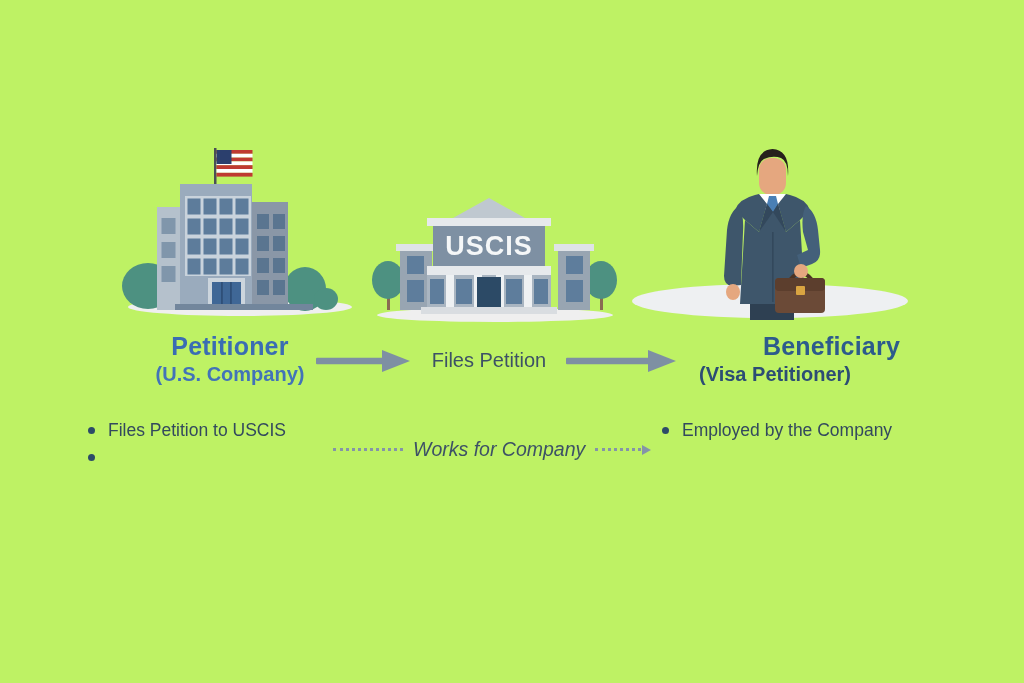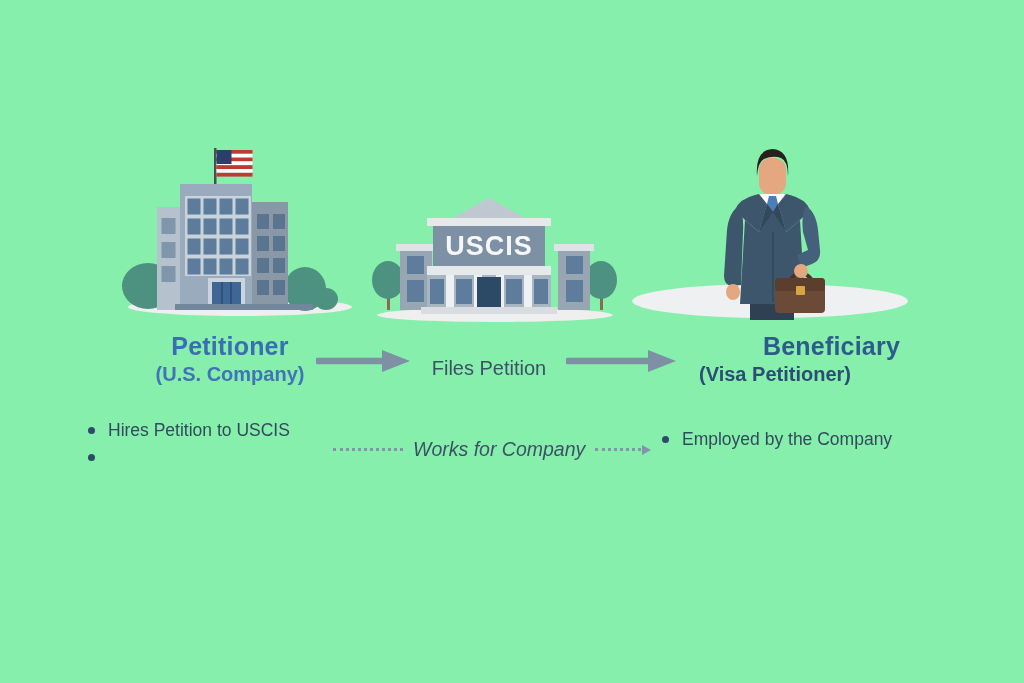--- a/index.html
+++ b/index.html
@@ -1,17 +1,17 @@
 <!DOCTYPE html>
 <html><head>
 <meta charset="utf-8">
 <style>
   html,body{margin:0;padding:0;background:#ffffff;}
   #stage{
-    position:relative;width:1024px;height:683px;background:#86efac;overflow:hidden;
+    position:relative;width:1024px;height:683px;background:#bef264;overflow:hidden;
     font-family:"Liberation Sans","DejaVu Sans",sans-serif;
   }
   .abs{position:absolute;}
   
   .entity-block{text-align:center;}
   .entity-title{font-weight:700;font-size:25px;line-height:30px;letter-spacing:.2px;}
   .entity-sub{font-size:20px;line-height:27px;font-weight:bold;}
   .petitioner-block .entity-title{color:#3a6db3;}
   .petitioner-block .entity-sub{color:#4273b8;}
   .beneficiary-block .entity-title{color:#2d5b8c;text-align:right;}
@@ -181,49 +181,49 @@
   <div class="abs entity-block petitioner-block" style="left:100px;top:331px;width:260px;">
     <div class="entity-title">Petitioner</div>
     <div class="entity-sub">(U.S. Company)</div>
   </div>
 
   <svg class="abs" style="left:316px;top:349px;" width="94" height="24" viewBox="0 0 94 24">
     <rect x="0" y="8.7" width="68" height="6.6" rx="1" fill="#7e90a3"></rect>
     <polygon points="66,1 94,12 66,23" fill="#7e90a3"></polygon>
   </svg>
 
-  <div class="abs flow-label" style="left:413px;top:357px;width:152px;text-align:center;">Files Petition</div>
+  <div class="abs flow-label" style="left:413px;top:349px;width:152px;text-align:center;">Files Petition</div>
 
   <svg class="abs" style="left:566px;top:349px;" width="110" height="24" viewBox="0 0 110 24">
     <rect x="0" y="8.7" width="84" height="6.6" rx="1" fill="#7e90a3"></rect>
     <polygon points="82,1 110,12 82,23" fill="#7e90a3"></polygon>
   </svg>
 
   <div class="abs entity-block beneficiary-block" style="left:650px;top:331px;width:250px;">
     <div class="entity-title">Beneficiary</div>
     <div class="entity-sub">(Visa Petitioner)</div>
   </div>
 
   <ul class="abs bullet-list" style="left:88px;top:421px;">
     <li>
       <span class="bullet-dot"></span>
-      <span>Hires Petition to USCIS</span>
+      <span>Files Petition to USCIS</span>
     </li>
     <li>
       <span class="bullet-dot"></span>
     </li>
   </ul>
 
   <div class="abs works-row" style="left:333px;top:438px;width:322px;">
     <div class="dotted-seg dotted-left"></div>
     <div class="works-label">Works for Company</div>
     <div class="dotted-seg dotted-right"></div>
     <div class="dotted-head"></div>
   </div>
 
-  <ul class="abs bullet-list" style="left:662px;top:430px;text-align:center;">
+  <ul class="abs bullet-list" style="left:662px;top:421px;text-align:center;">
     <li>
       <span class="bullet-dot"></span>
       <span>Employed by the Company</span>
     </li>
   </ul>
 
 </div>
 
 </body></html>

